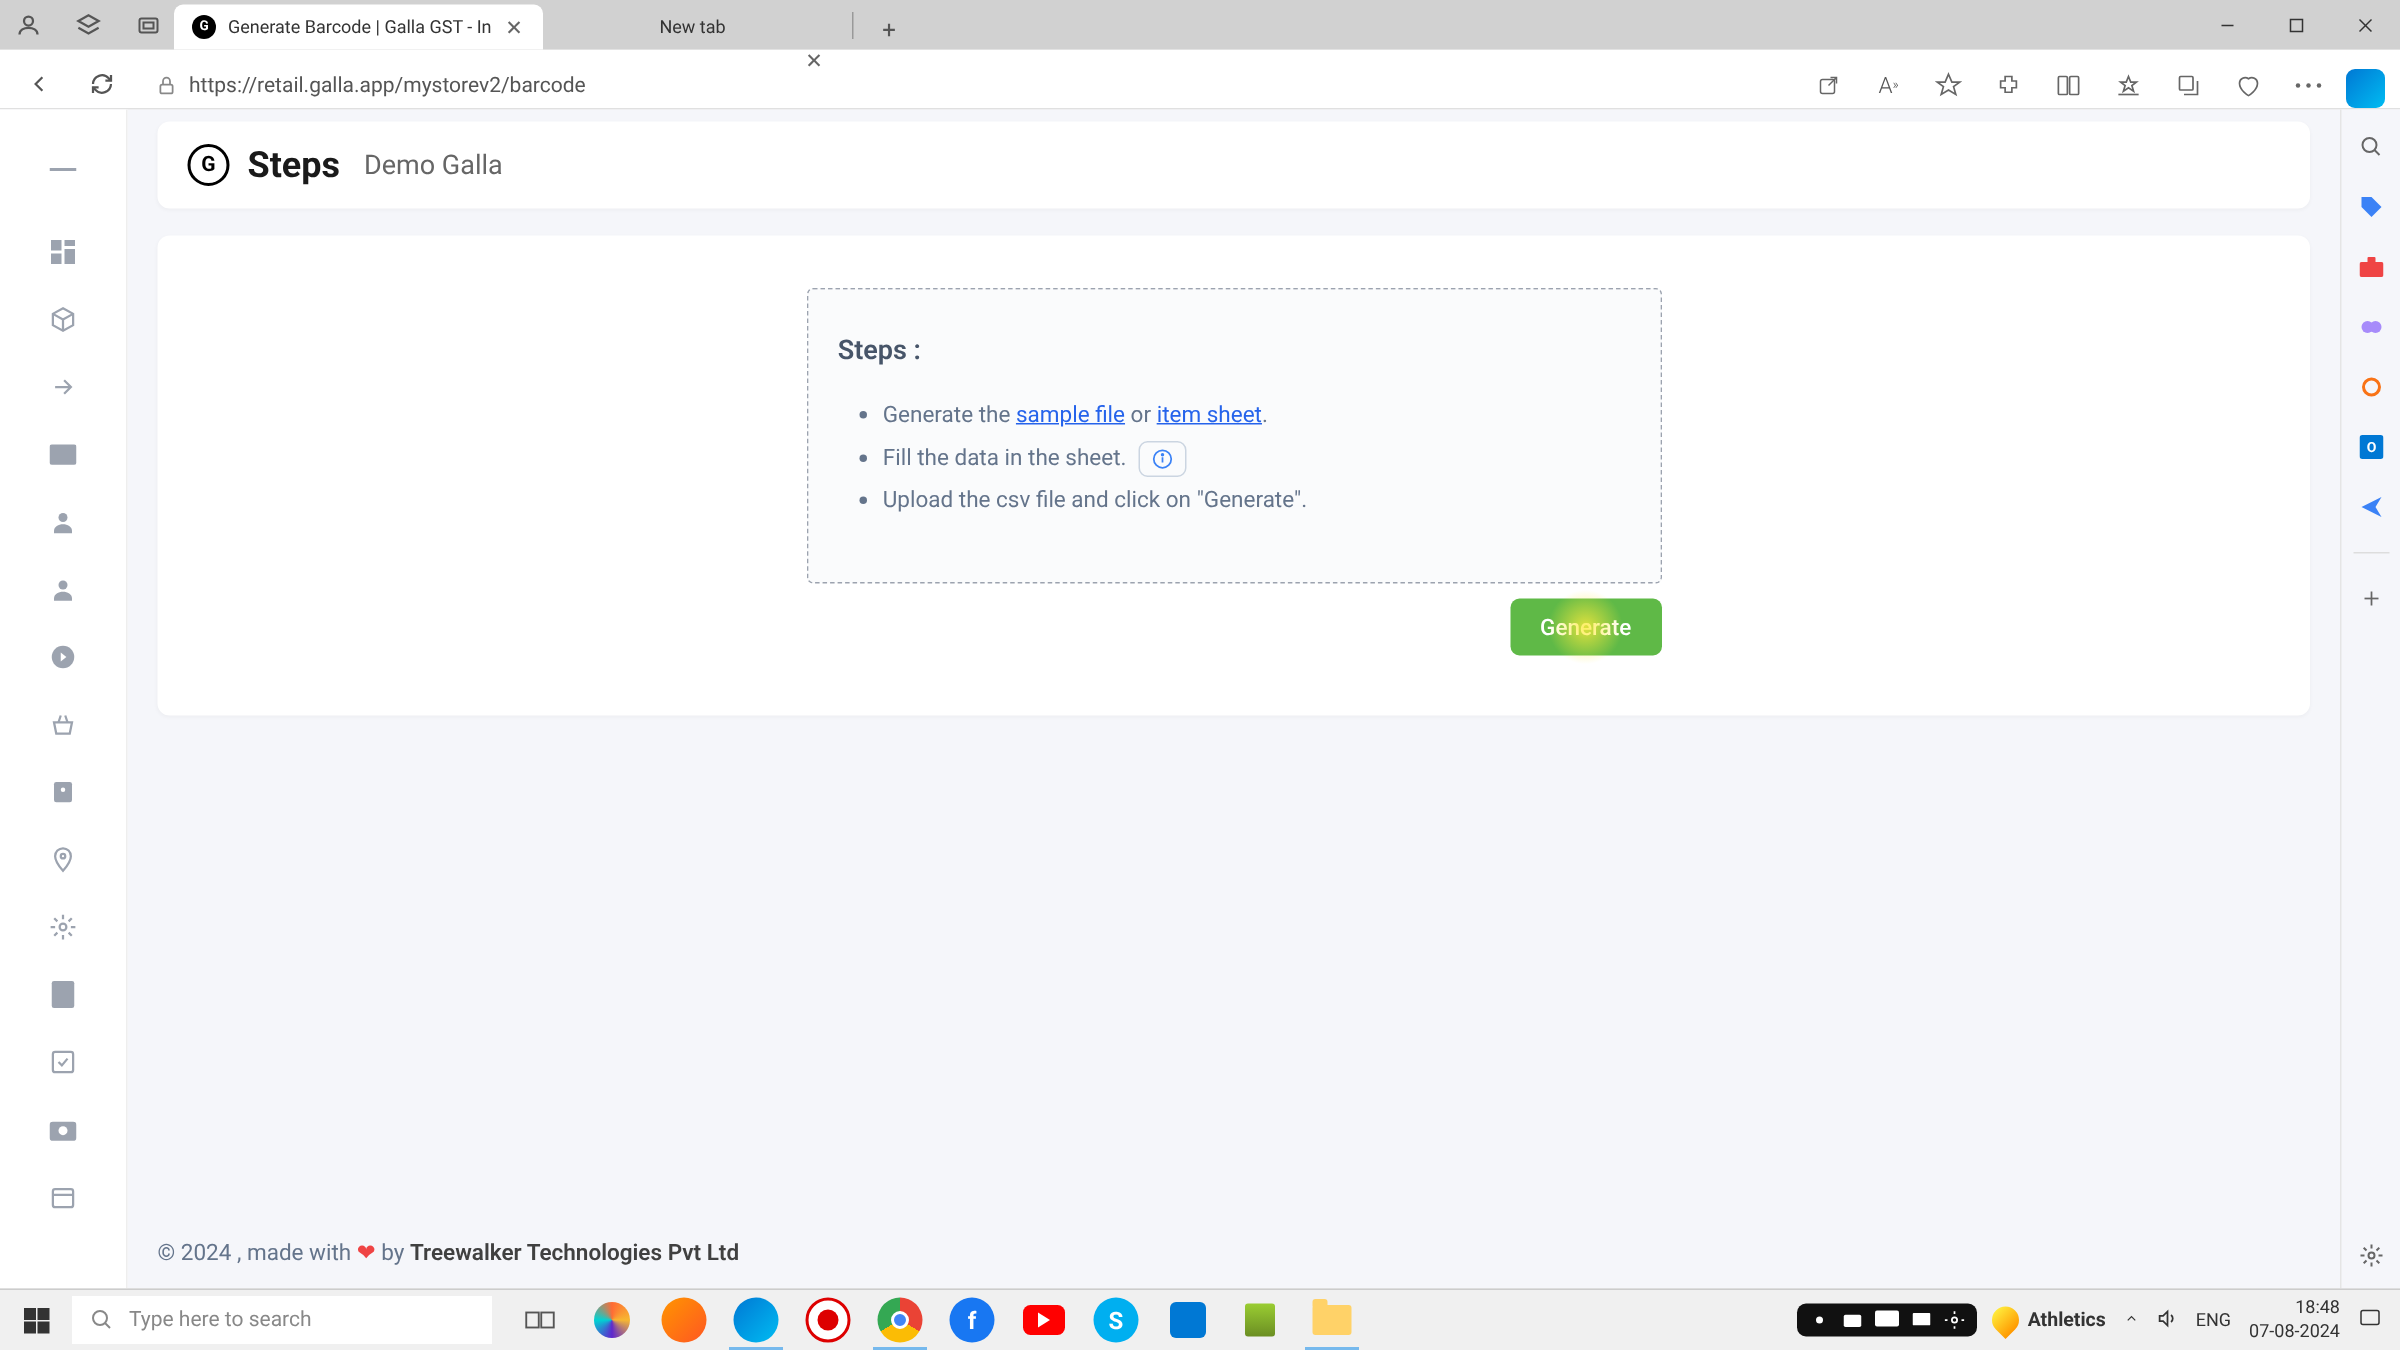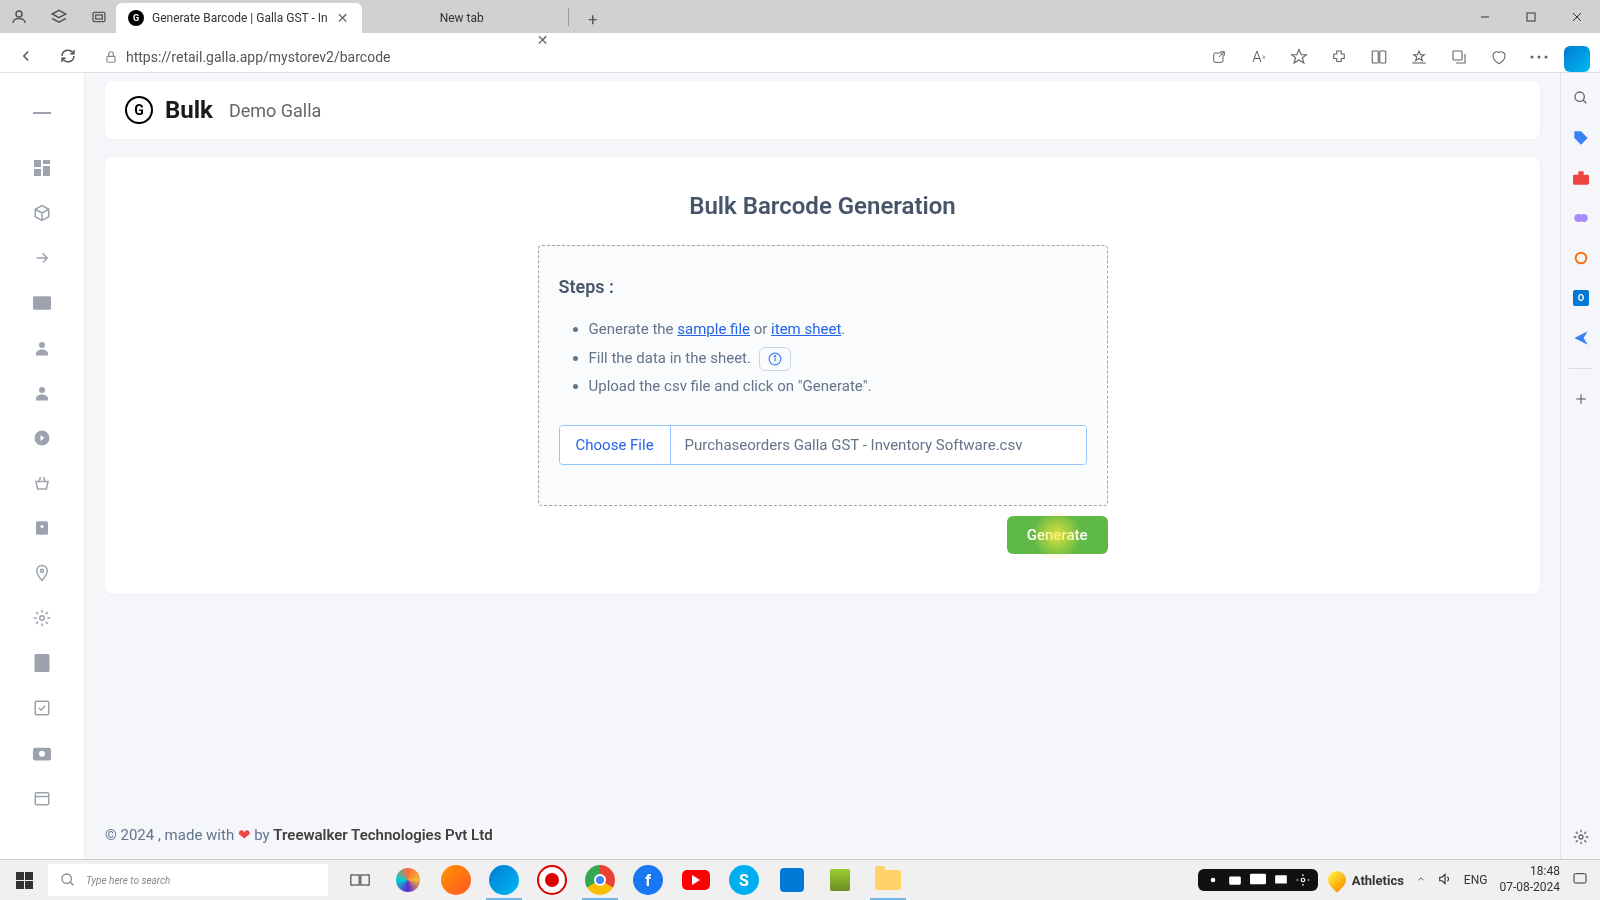--- a/index.html
+++ b/index.html
@@ -450,22 +450,21 @@
     }
     .search-box {
       width: 280px;
       height: 32px;
       background: #fff;
       display: flex;
       align-items: center;
       padding: 0 12px;
       gap: 10px;
       color: #888;
-      font-size: 10px;
-      font-style: italic;
+      font-size: 14px;
     }
     .task-icons {
       display: flex;
       align-items: center;
       gap: 4px;
       margin-left: 10px;
     }
     .task-icon {
       width: 44px;
       height: 41px;
@@ -750,51 +749,46 @@
           <line x1="3" y1="10" x2="21" y2="10"></line>
         </svg>
     </div>
   </div>
 
   <div class="content-area">
 
     <div class="header-card">
       <div class="header-left">
         <div class="logo-circle">G</div>
-        <span class="logo-text">Bulk</span>
+        <span class="logo-text">Steps</span>
         <span class="store-name">Demo Galla</span>
       </div>
     </div>
 
     <div class="main-panel">
-      <h1 class="page-title">Bulk Barcode Generation</h1>
       <div class="steps-box">
         <div class="steps-heading">Steps :</div>
         <ul class="steps-list">
           <li>
             <span>Generate the </span><a href="#">sample file</a><span> or </span><a href="#">item sheet</a><span>.</span>
           </li>
           <li>
             <span>Fill the data in the sheet.</span>
             <span class="info-badge">
               <svg width="14" height="14" viewBox="0 0 24 24" fill="none" stroke="currentColor" stroke-width="2">
                   <circle cx="12" cy="12" r="10"></circle>
                   <line x1="12" y1="10" x2="12" y2="16"></line>
                   <circle cx="12" cy="7" r="1" fill="currentColor"></circle>
                 </svg>
             </span>
           </li>
           <li>
             <span>Upload the csv file and click on "Generate".</span>
           </li>
         </ul>
-        <div class="file-input-row">
-          <div class="choose-file-btn">Choose File</div>
-          <div class="file-name">Purchaseorders  Galla GST - Inventory Software.csv</div>
-        </div>
       </div>
       <div class="generate-row">
         <button class="generate-btn">
           <span>Generate</span>
           <div class="click-highlight"></div>
         </button>
       </div>
     </div>
 
     <div style="flex:1;"></div>

